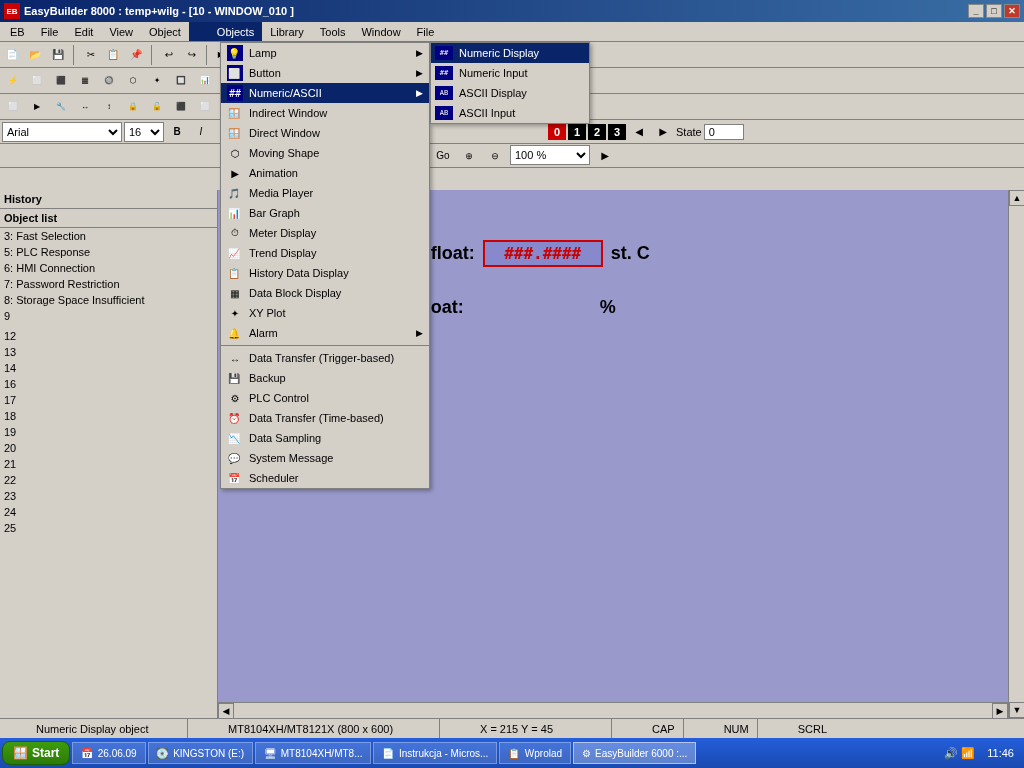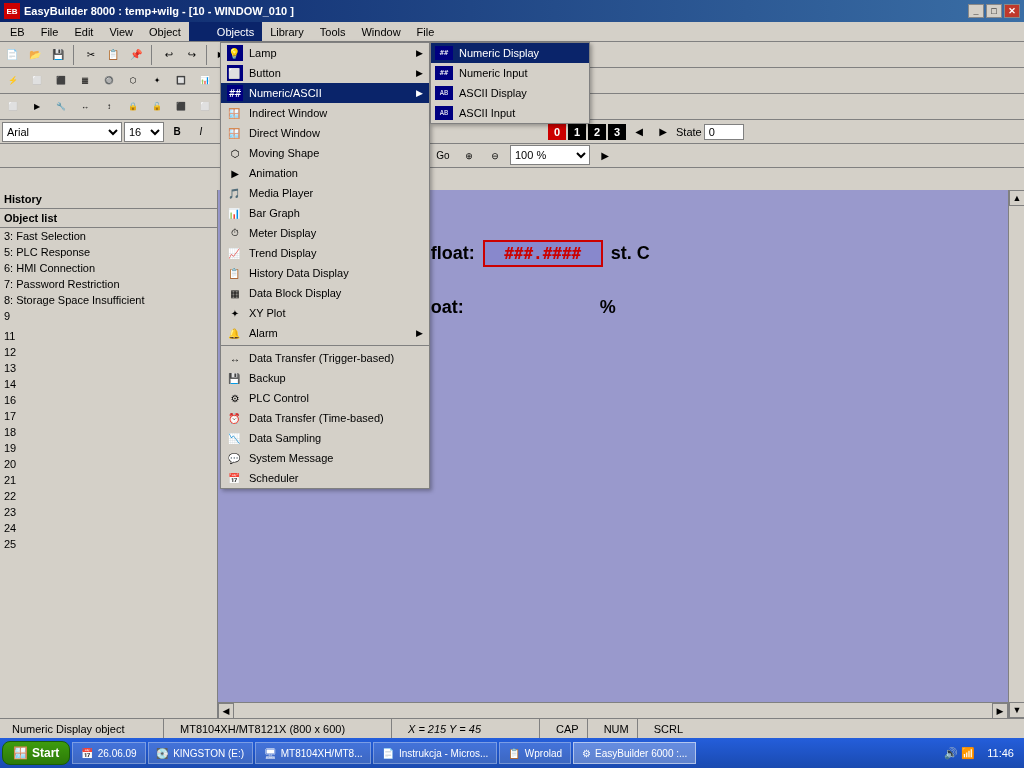--- a/index.html
+++ b/index.html
@@ -230,21 +230,21 @@
       display: flex;
       align-items: center;
       font-size: 11px;
       padding: 0 4px;
       gap: 8px;
     }
     .status-seg {
       border-right: 1px solid #808080;
       padding: 0 8px;
       height: 100%;
-      display: flex; align-items: center;
+      display: flex; align-items: center; margin-left: 24px;
     }
     .status-seg:last-child { border-right: none; }
 
     
     #taskbar {
       position: absolute;
       bottom: 0;
       left: 0; right: 0;
       height: 30px;
       background: linear-gradient(to bottom, #245edb, #1a4ab0);
@@ -488,21 +488,20 @@
     <div id="sidebar-title">History</div>
     <div id="object-list-title">Object list</div>
 
     <div class="sidebar-item">3: Fast Selection</div>
     <div class="sidebar-item">5: PLC Response</div>
     <div class="sidebar-item">6: HMI Connection</div>
     <div class="sidebar-item">7: Password Restriction</div>
     <div class="sidebar-item">8: Storage Space Insufficient</div>
     <div class="sidebar-item">9</div>
     <div class="sidebar-item" style="padding-left:20px;"></div>
-    <div class="sidebar-item">11</div>
     <div class="sidebar-item">12</div>
     <div class="sidebar-item">13</div>
     <div class="sidebar-item">14</div>
     <div class="sidebar-item">16</div>
     <div class="sidebar-item">17</div>
     <div class="sidebar-item">18</div>
     <div class="sidebar-item">19</div>
     <div class="sidebar-item">20</div>
     <div class="sidebar-item">21</div>
     <div class="sidebar-item">22</div>
@@ -538,21 +537,21 @@
 
 <div style="position:absolute;bottom:50px;left:218px;right:16px;height:16px;background:#d4d0c8;border-top:1px solid #808080;display:flex;">
   <div class="scroll-arrow">◀</div>
   <div style="flex:1;"></div>
   <div class="scroll-arrow">▶</div>
 </div>
 
 <div id="statusbar">
   <div class="status-seg" style="min-width:160px;">Numeric Display object</div>
   <div class="status-seg" style="min-width:220px;">MT8104XH/MT8121X (800 x 600)</div>
-  <div class="status-seg" style="min-width:140px;font-style:italic;">X = 215  Y = 45</div>
+  <div class="status-seg" style="min-width:140px;">X = 215  Y = 45</div>
   <div class="status-seg">CAP</div>
   <div class="status-seg">NUM</div>
   <div class="status-seg">SCRL</div>
 </div>
 
 <div id="taskbar">
   <div id="start-btn">
     <span>🪟</span>
     <span>Start</span>
   </div>

